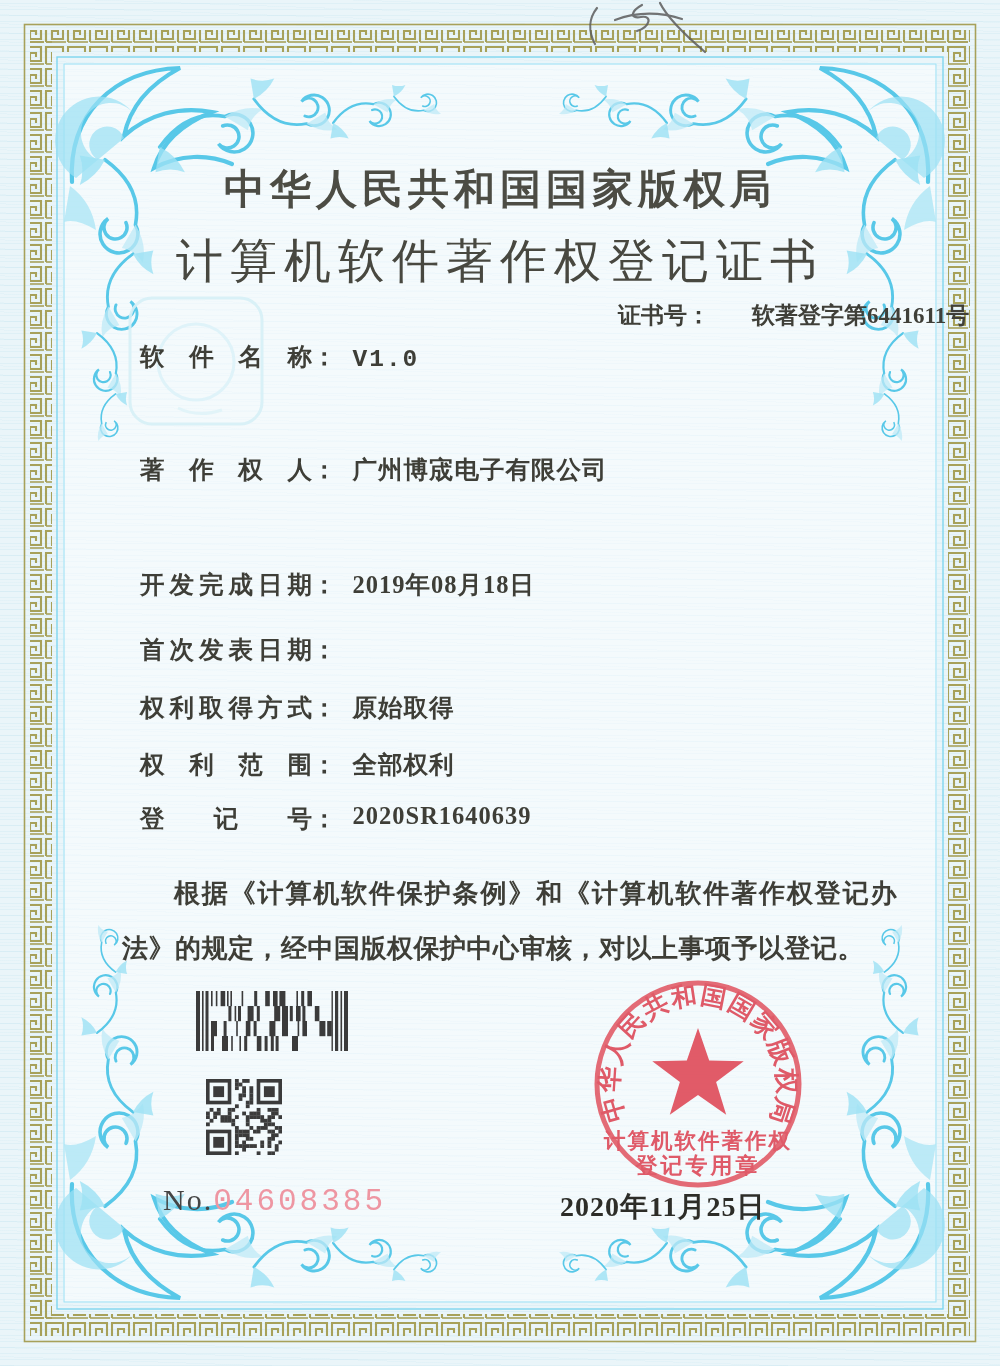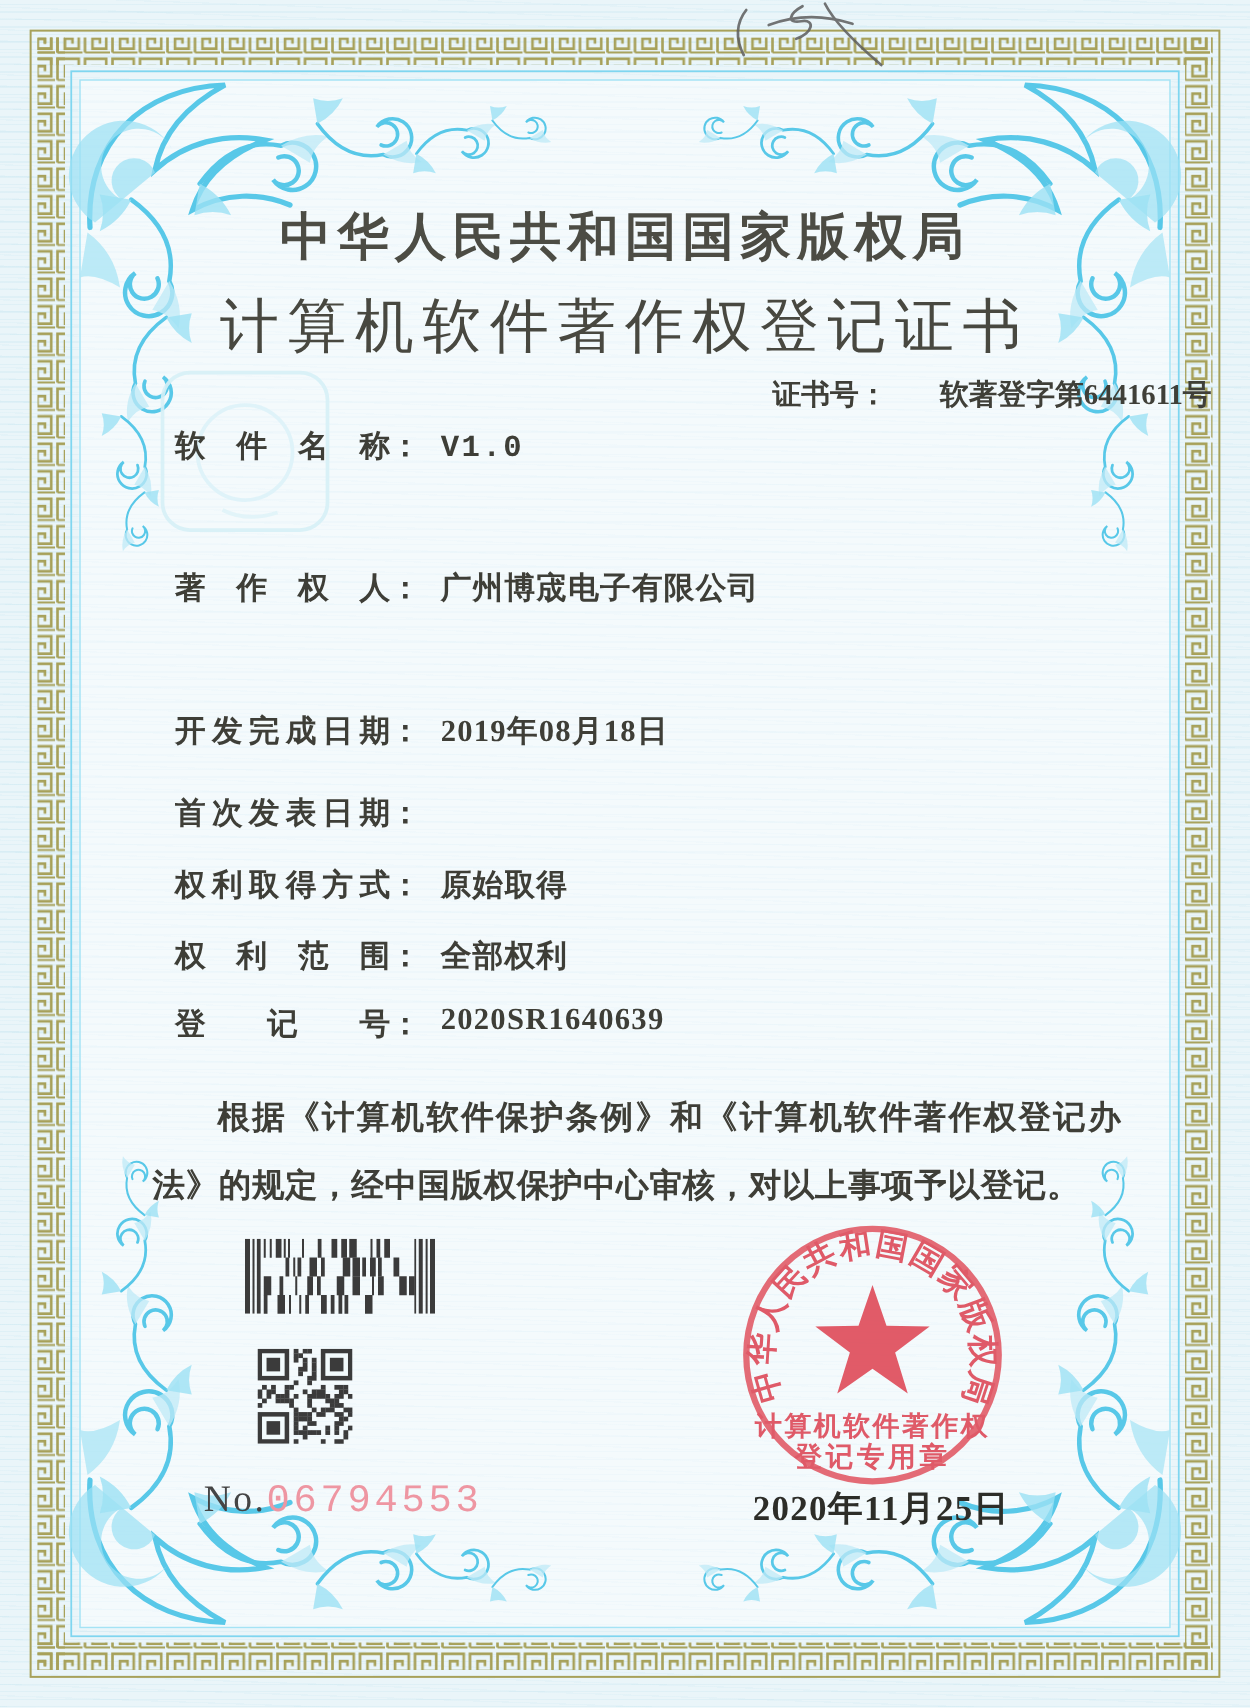--- a/index.html
+++ b/index.html
@@ -50,21 +50,21 @@
     font-size:26px; font-weight:bold; color:#3e3e37;
     line-height:55px; text-indent:2em; text-align:justify; letter-spacing:0.5px;
   }
   .serial-line {
     left:163px; top:1183px; display:flex; align-items:baseline; 
   }
   .serial-prefix { font-size:30px; color:#454545; letter-spacing:2px; }
   .serial-number { font-size:31px; color:#ee96a2; letter-spacing:3px;
     font-family:"Liberation Mono","DejaVu Sans Mono",monospace; }
   .issue-date {
-    left:560px; top:1188px; width:290px; text-align:center;
+    left:560px; top:1188px; width:290px; 
     font-size:28px; font-weight:bold; color:#2d2d28; letter-spacing:1px;
   }
   svg { display:block; }
   .overlay-svg { position:absolute; left:0; top:0; pointer-events:none; }
 </style>
 </head>
 <body>
 
 <div class="guilloche"></div>
 <div class="paper-inner"></div>
@@ -380,21 +380,21 @@
     <rect x="36.19047619047619" y="68.76190476190476" width="3.8190476190476192" height="3.8190476190476192" fill="#3b3b3b"></rect>
     <rect x="68.76190476190476" y="68.76190476190476" width="3.8190476190476192" height="3.8190476190476192" fill="#3b3b3b"></rect>
     <rect x="28.952380952380953" y="72.38095238095238" width="3.8190476190476192" height="3.8190476190476192" fill="#3b3b3b"></rect>
     <rect x="50.666666666666664" y="72.38095238095238" width="3.8190476190476192" height="3.8190476190476192" fill="#3b3b3b"></rect>
     <rect x="61.523809523809526" y="72.38095238095238" width="3.8190476190476192" height="3.8190476190476192" fill="#3b3b3b"></rect>
     <rect x="65.14285714285714" y="72.38095238095238" width="3.8190476190476192" height="3.8190476190476192" fill="#3b3b3b"></rect>
   </svg>
 
 <div class="abs serial-line">
   <span class="serial-prefix">No.</span>
-  <span class="serial-number">06794553</span>
+  <span class="serial-number">04608385</span>
 </div>
 
 <svg class="overlay-svg" width="240" height="240" style="left:578px; top:972px;">
   <defs>
     <path id="sealArc" d="M 50.7 152 A 80 80 0 1 1 189.3 152" fill="none"></path>
   </defs>
   <circle cx="120" cy="112" r="101" fill="none" stroke="#e2636f" stroke-width="5" opacity="0.95"></circle>
   <text font-size="25.5" font-weight="bold" fill="#df5a68" letter-spacing="2" font-family="Liberation Serif, DejaVu Serif, serif">
     <textPath href="#sealArc" startOffset="6" textLength="326" lengthAdjust="spacing">中华人民共和国国家版权局</textPath>
   </text>

